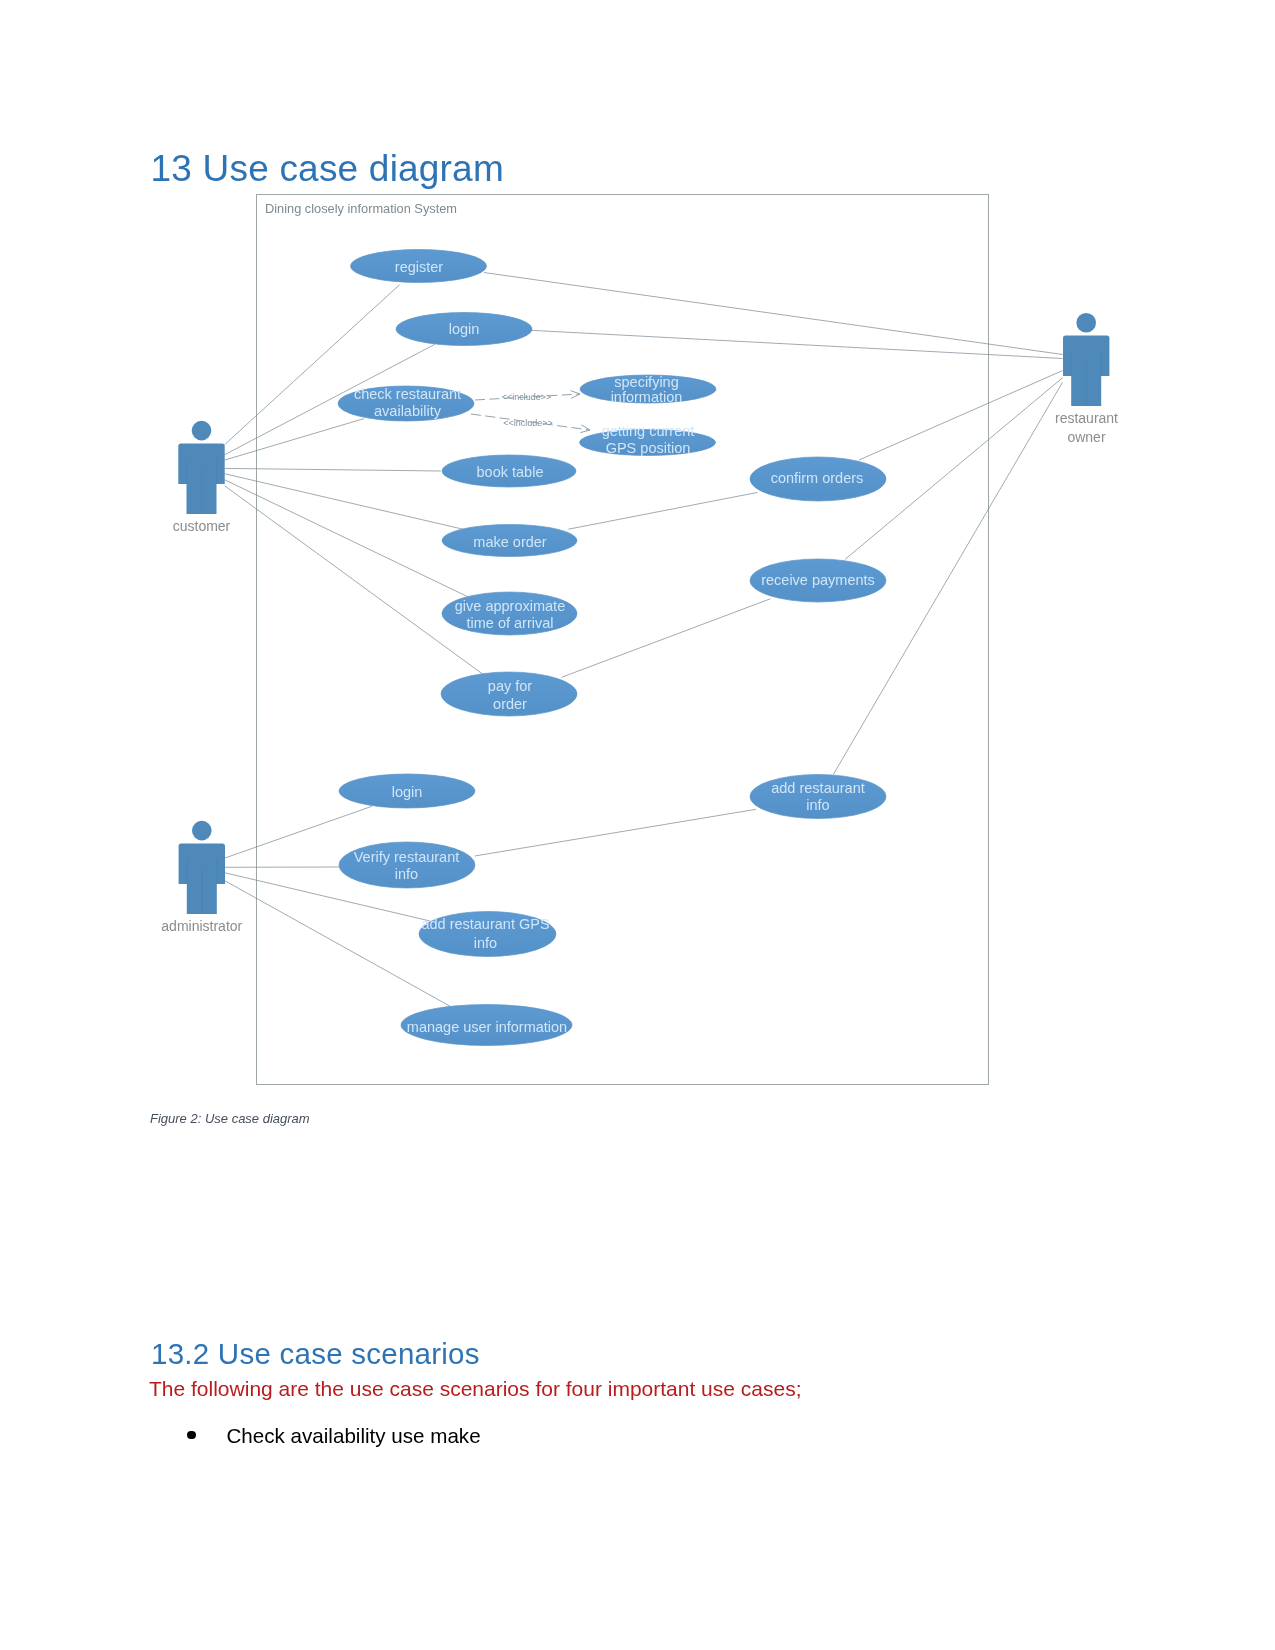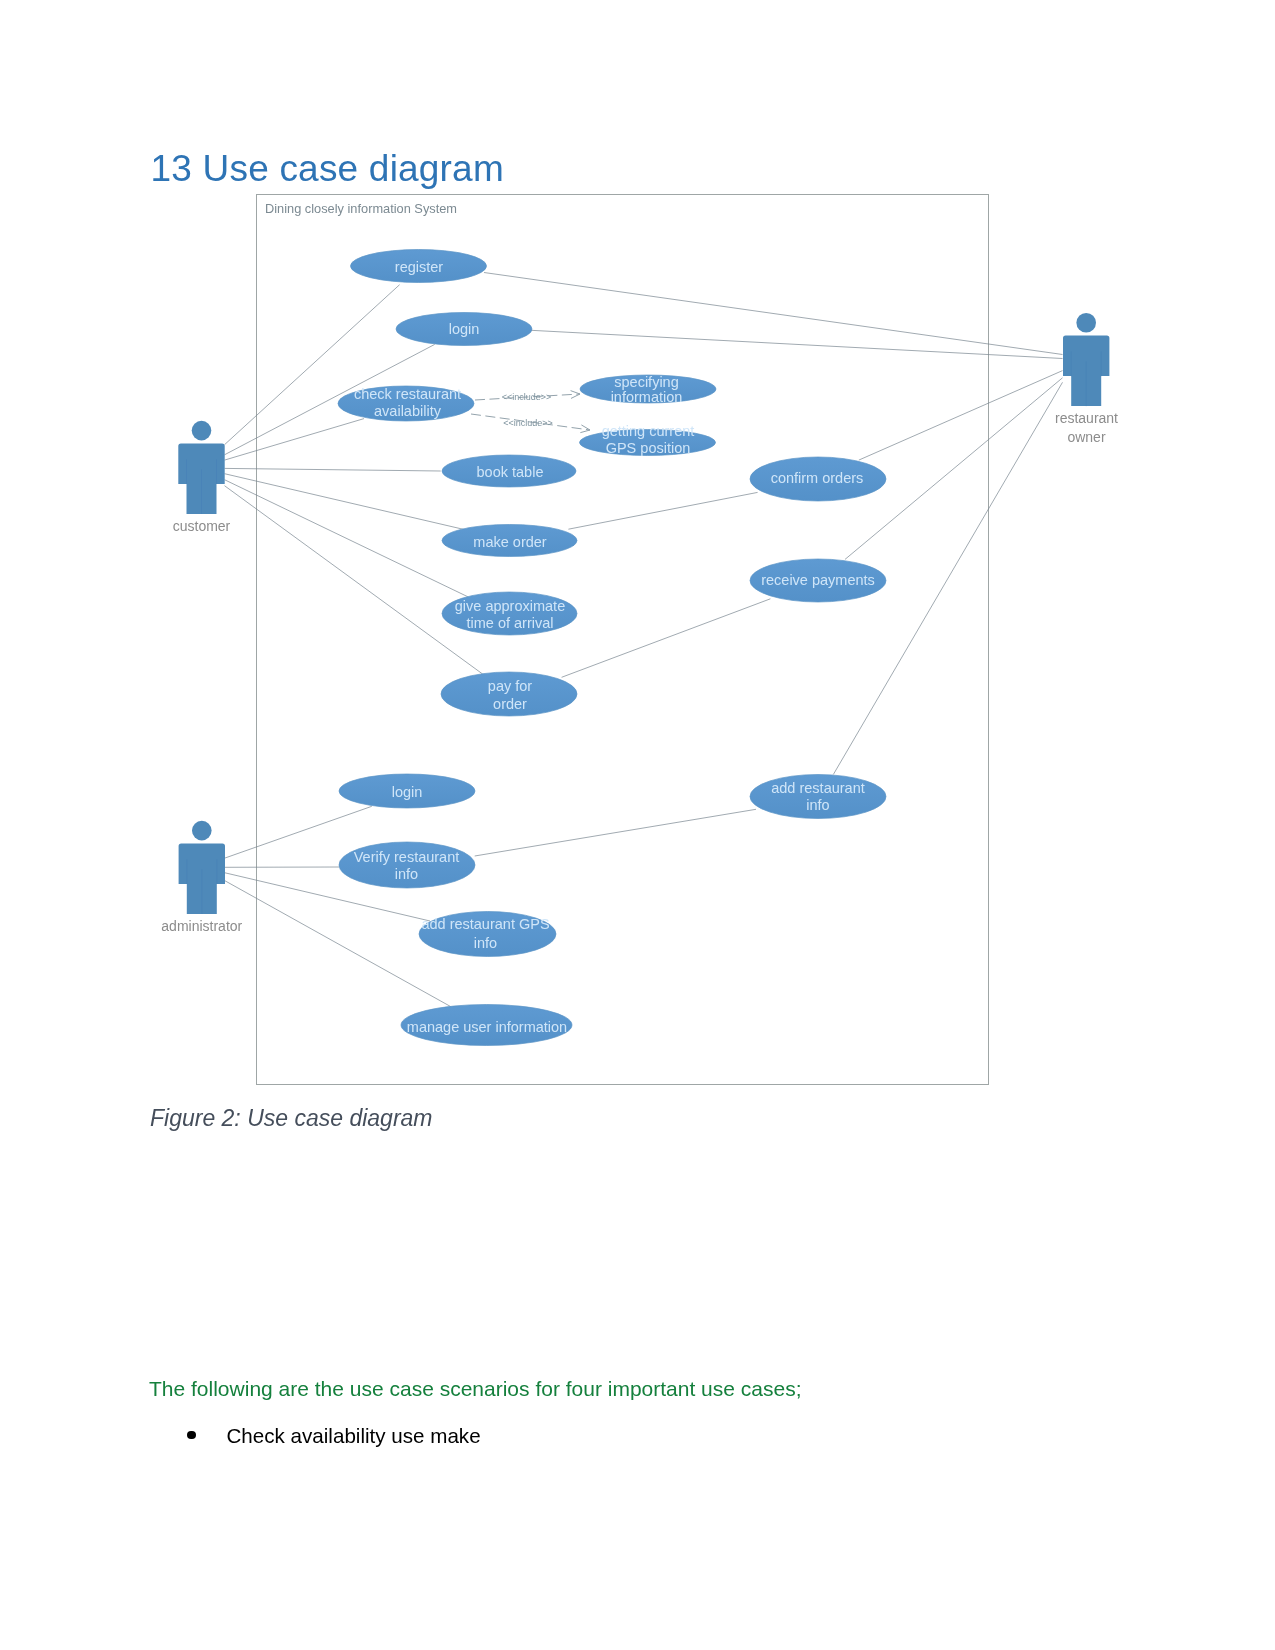--- a/index.html
+++ b/index.html
@@ -1,21 +1,21 @@
 <!DOCTYPE html>
 <html><head>
 <meta charset="utf-8">
 <style>
   html,body{margin:0;padding:0;}
   body{width:1275px;height:1650px;background:#ffffff;font-family:"Liberation Sans",sans-serif;overflow:hidden;-webkit-font-smoothing:antialiased;}
   .page{position:relative;width:1230px;height:1650px;background:#fff;}
   .h1{position:absolute;left:150.5px;top:148px;font-size:37px;line-height:41px;color:#2E74B5;letter-spacing:0.2px;white-space:nowrap;}
   .h2{position:absolute;left:151px;top:1337px;font-size:29.5px;line-height:33px;color:#2E74B5;letter-spacing:0.25px;white-space:nowrap;}
-  .caption{position:absolute;left:150px;top:1108px;font-size:23px;line-height:21px;font-style:italic;color:#454E5B;white-space:nowrap;}
-  .para{position:absolute;left:149px;top:1376px;font-size:21px;line-height:25px;color:#15803d;white-space:nowrap;}
+  .caption{position:absolute;left:150px;top:1108px;font-size:13px;line-height:21px;font-style:italic;color:#454E5B;white-space:nowrap;}
+  .para{position:absolute;left:149px;top:1376px;font-size:21px;line-height:25px;color:#b91c1c;white-space:nowrap;}
   .bullet{position:absolute;left:187px;top:1423px;font-size:20.6px;line-height:25px;color:#000;white-space:nowrap;}
   .bullet .dot{position:absolute;left:0.3px;top:7.8px;width:8.5px;height:8.5px;border-radius:50%;background:#000;font-size:0;line-height:0;color:transparent;overflow:hidden;}
   .bullet .btxt{position:absolute;left:39.5px;top:0;white-space:nowrap;}
   svg#diagram{position:absolute;left:0;top:0;shape-rendering:geometricPrecision;}
   .uc-text{fill:#CFE5F8;font-family:"Liberation Sans",sans-serif;font-size:14.5px;text-anchor:middle;}
   .actor-label{fill:#8c8c8c;font-family:"Liberation Sans",sans-serif;font-size:14px;text-anchor:middle;}
   .sys-label{fill:#7C8A92;font-family:"Liberation Sans",sans-serif;font-size:12.8px;}
   .inc-label{fill:#7E939E;font-family:"Liberation Sans",sans-serif;font-size:9px;text-anchor:middle;}
 </style>
 </head>
@@ -157,18 +157,19 @@
         </g>
         <g>
           <line x1="471" y1="414" x2="590" y2="430" stroke="#94A3AC" stroke-width="1" stroke-dasharray="10 4.5"></line>
           <path d="M 580.3526136444548 432.6320973589212 L 590 430 L 581.3904501261646 424.91318852620407" fill="none" stroke="#94A3AC" stroke-width="1"></path>
           <text x="528" y="425.5" class="inc-label" fill="#7E939E">&lt;&lt;include&gt;&gt;</text>
         </g>
       </g>
     </svg>
 
   <div class="caption">Figure 2: Use case diagram</div>
+  <div class="h2">13.2 Use case scenarios</div>
   <div class="para">The following are the use case scenarios for four important use cases;</div>
   <div class="bullet">
      <span class="dot">•</span>
      <span class="btxt">Check availability use make</span>
   </div>
 </div>
 
 </body></html>

